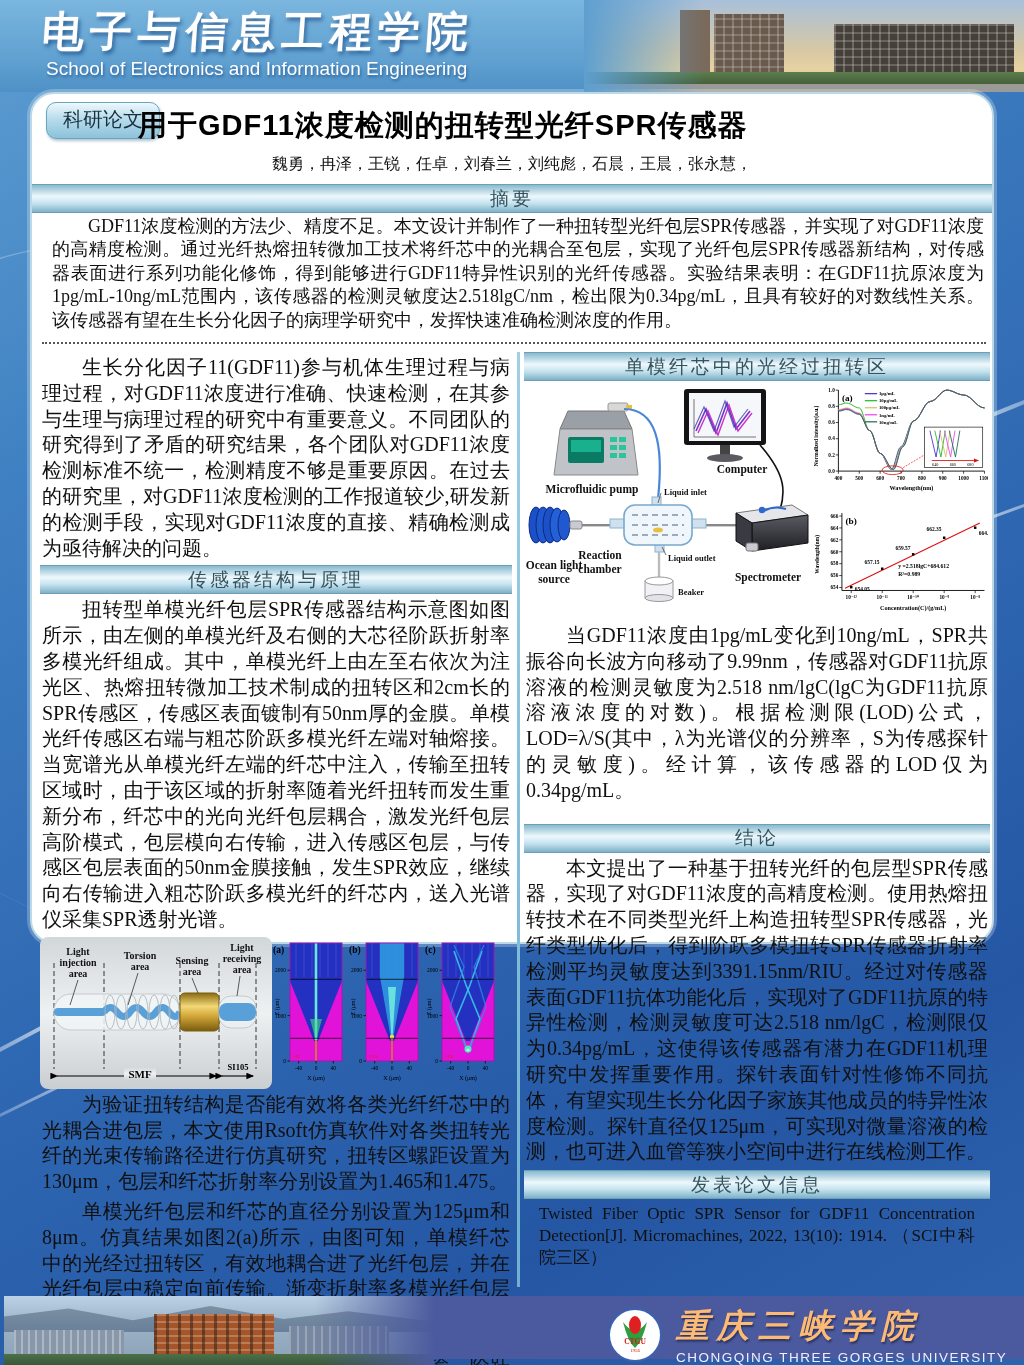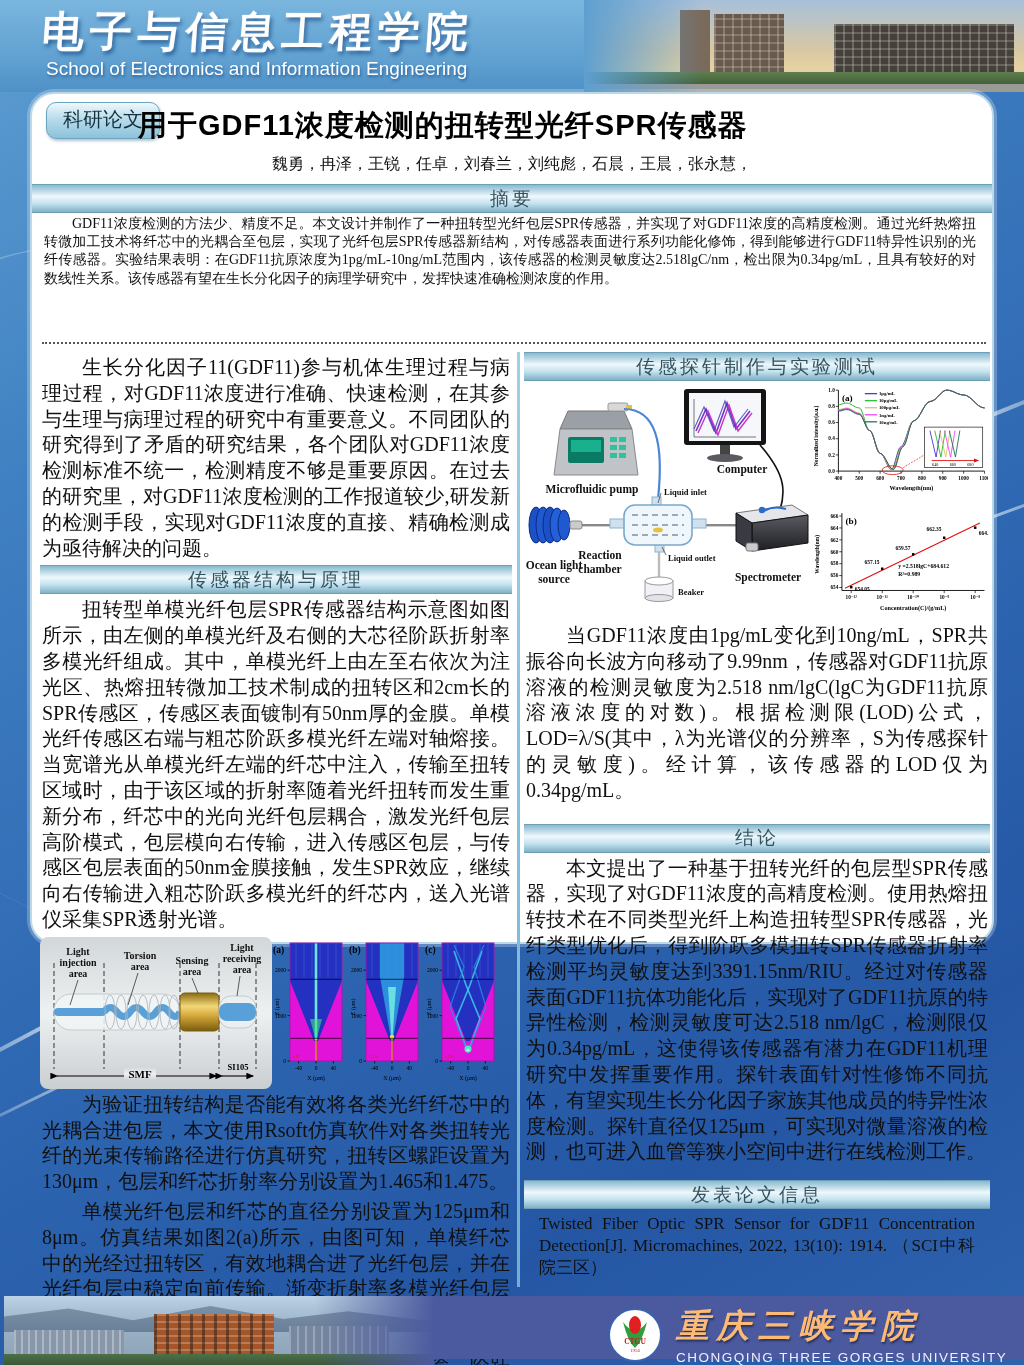--- a/index.html
+++ b/index.html
@@ -48,21 +48,21 @@
     border:1px solid #6aa4c0;border-radius:10px;box-shadow:1px 2px 3px rgba(60,110,140,.4);}
   .ptitle{position:absolute;left:106px;top:12px;width:724px;font-size:29px;
     font-weight:bold;color:#000;font-family:"Liberation Sans","DejaVu Sans",sans-serif;letter-spacing:1px;}
   .pauthors{position:absolute;left:0;top:60px;width:100%;text-align:center;font-size:16px;color:#101010;
     font-family:"Liberation Sans","DejaVu Sans",sans-serif;}
   .secbar{height:27px;display:flex;align-items:center;justify-content:center;
     font-size:19px;color:#34525e;letter-spacing:3px;
     background:linear-gradient(180deg,#87b9ce 0%,#eef8fc 42%,#c5e3ef 68%,#7fb1c8 100%);
     border-top:1px solid #6d9fb6;border-bottom:1px solid #6d9fb6;}
   .abs-bar{position:absolute;left:0;top:90px;width:100%;}
-  .abs-text{position:absolute;left:12px;top:121px;width:932px;font-size:14px;line-height:1.3;
+  .abs-text{position:absolute;left:20px;top:121px;width:932px;font-size:18px;line-height:1.3;
     text-align:justify;text-indent:2em;color:#101010;}
   .dotline{position:absolute;left:10px;top:248px;width:944px;border-top:2px dotted #555;}
   .col{position:absolute;top:258px;}
   .col-left{left:8px;width:472px;}
   .col-right{left:492px;width:466px;}
   .vdiv{position:absolute;left:485px;top:258px;width:3px;height:935px;background:#aee;
     background:linear-gradient(180deg,#9fd0e4,#6fb0d0);}
   .para{font-size:20px;line-height:1.29;text-align:justify;text-indent:2em;color:#101010;margin:3px 2px 4px;}
   .figrow{display:flex;align-items:flex-start;margin:2px 0;}
   .charts-col{display:flex;flex-direction:column;}
@@ -296,21 +296,21 @@
             <text x="21" y="121" font-size="4.5" fill="#e02020" font-weight="normal">SI50</text>
           </svg>
         </div>
     </div>
 
     <div class="para">为验证扭转结构是否能有效将各类光纤纤芯中的光耦合进包层，本文使用Rsoft仿真软件对各类扭转光纤的光束传输路径进行仿真研究，扭转区螺距设置为130μm，包层和纤芯折射率分别设置为1.465和1.475。</div>
     <div class="para">单模光纤包层和纤芯的直径分别设置为125μm和8μm。仿真结果如图2(a)所示，由图可知，单模纤芯中的光经过扭转区，有效地耦合进了光纤包层，并在光纤包层中稳定向前传输。渐变折射率多模光纤包层和纤芯直径分别设置为125μm和50μm，纤芯折射率类型设置为Diffused，仿真结果如图2(b)所示，纤芯中的光有效耦合进入包层，包层模式稳定向前传输。阶跃折射率多模光纤包层和纤芯直径分别设置为125μm和50μm，纤芯折射率类型设置为step，仿真结果如图2(c)所示，纤芯中的光有效耦合进入包层，包层模式稳定向前传输。</div>
   </div>
 
   <div class="col col-right">
-    <div class="secbar">传感探针制作与实验测试</div>
+    <div class="secbar">单模纤芯中的光经过扭转区</div>
 
     <div class="figrow">
 
       <svg width="288" height="232" viewBox="0 0 288 232">
         <defs>
           <linearGradient id="spec" x1="0" y1="0" x2="0" y2="1">
             <stop offset="0" stop-color="#5a5a62"></stop>
               <stop offset="1" stop-color="#1e1e24"></stop>
           </linearGradient>
         </defs>
@@ -510,21 +510,21 @@
               <text x="8" y="55" font-size="6.2" fill="#000" font-weight="bold" transform="rotate(-90 8 55)" text-anchor="middle">Wavelength(nm)</text>
             </svg></div>
       </div>
     </div>
 
     <div class="para">当GDF11浓度由1pg/mL变化到10ng/mL，SPR共振谷向长波方向移动了9.99nm，传感器对GDF11抗原溶液的检测灵敏度为2.518 nm/lgC(lgC为GDF11抗原溶液浓度的对数)。根据检测限(LOD)公式，LOD=λ/S(其中，λ为光谱仪的分辨率，S为传感探针的灵敏度)。经计算，该传感器的LOD仅为0.34pg/mL。</div>
 
     <div class="secbar" style="margin-top:20px;">结论</div>
     <div class="para">本文提出了一种基于扭转光纤的包层型SPR传感器，实现了对GDF11浓度的高精度检测。使用热熔扭转技术在不同类型光纤上构造扭转型SPR传感器，光纤类型优化后，得到阶跃多模扭转SPR传感器折射率检测平均灵敏度达到3391.15nm/RIU。经过对传感器表面GDF11抗体功能化后，实现对了GDF11抗原的特异性检测，检测灵敏度可达2.518 nm/lgC，检测限仅为0.34pg/mL，这使得该传感器有潜力在GDF11机理研究中发挥重要作用。探针表面针对性修饰不同抗体，有望实现生长分化因子家族其他成员的特异性浓度检测。探针直径仅125μm，可实现对微量溶液的检测，也可进入血管等狭小空间中进行在线检测工作。</div>
 
-    <div class="secbar" style="margin-top:15px;">发表论文信息</div>
+    <div class="secbar" style="margin-top:5px;">发表论文信息</div>
     <div class="cite">Twisted Fiber Optic SPR Sensor for GDF11 Concentration Detection[J]. Micromachines, 2022, 13(10): 1914. （SCI中科院三区）</div>
   </div>
 </div>
 
 <div class="footer">
   <div class="f-photo">
     <div class="mount"></div>
     <div class="f-bld-l"></div>
     <div class="f-bld-main"></div>
     <div class="f-bld-r"></div>

